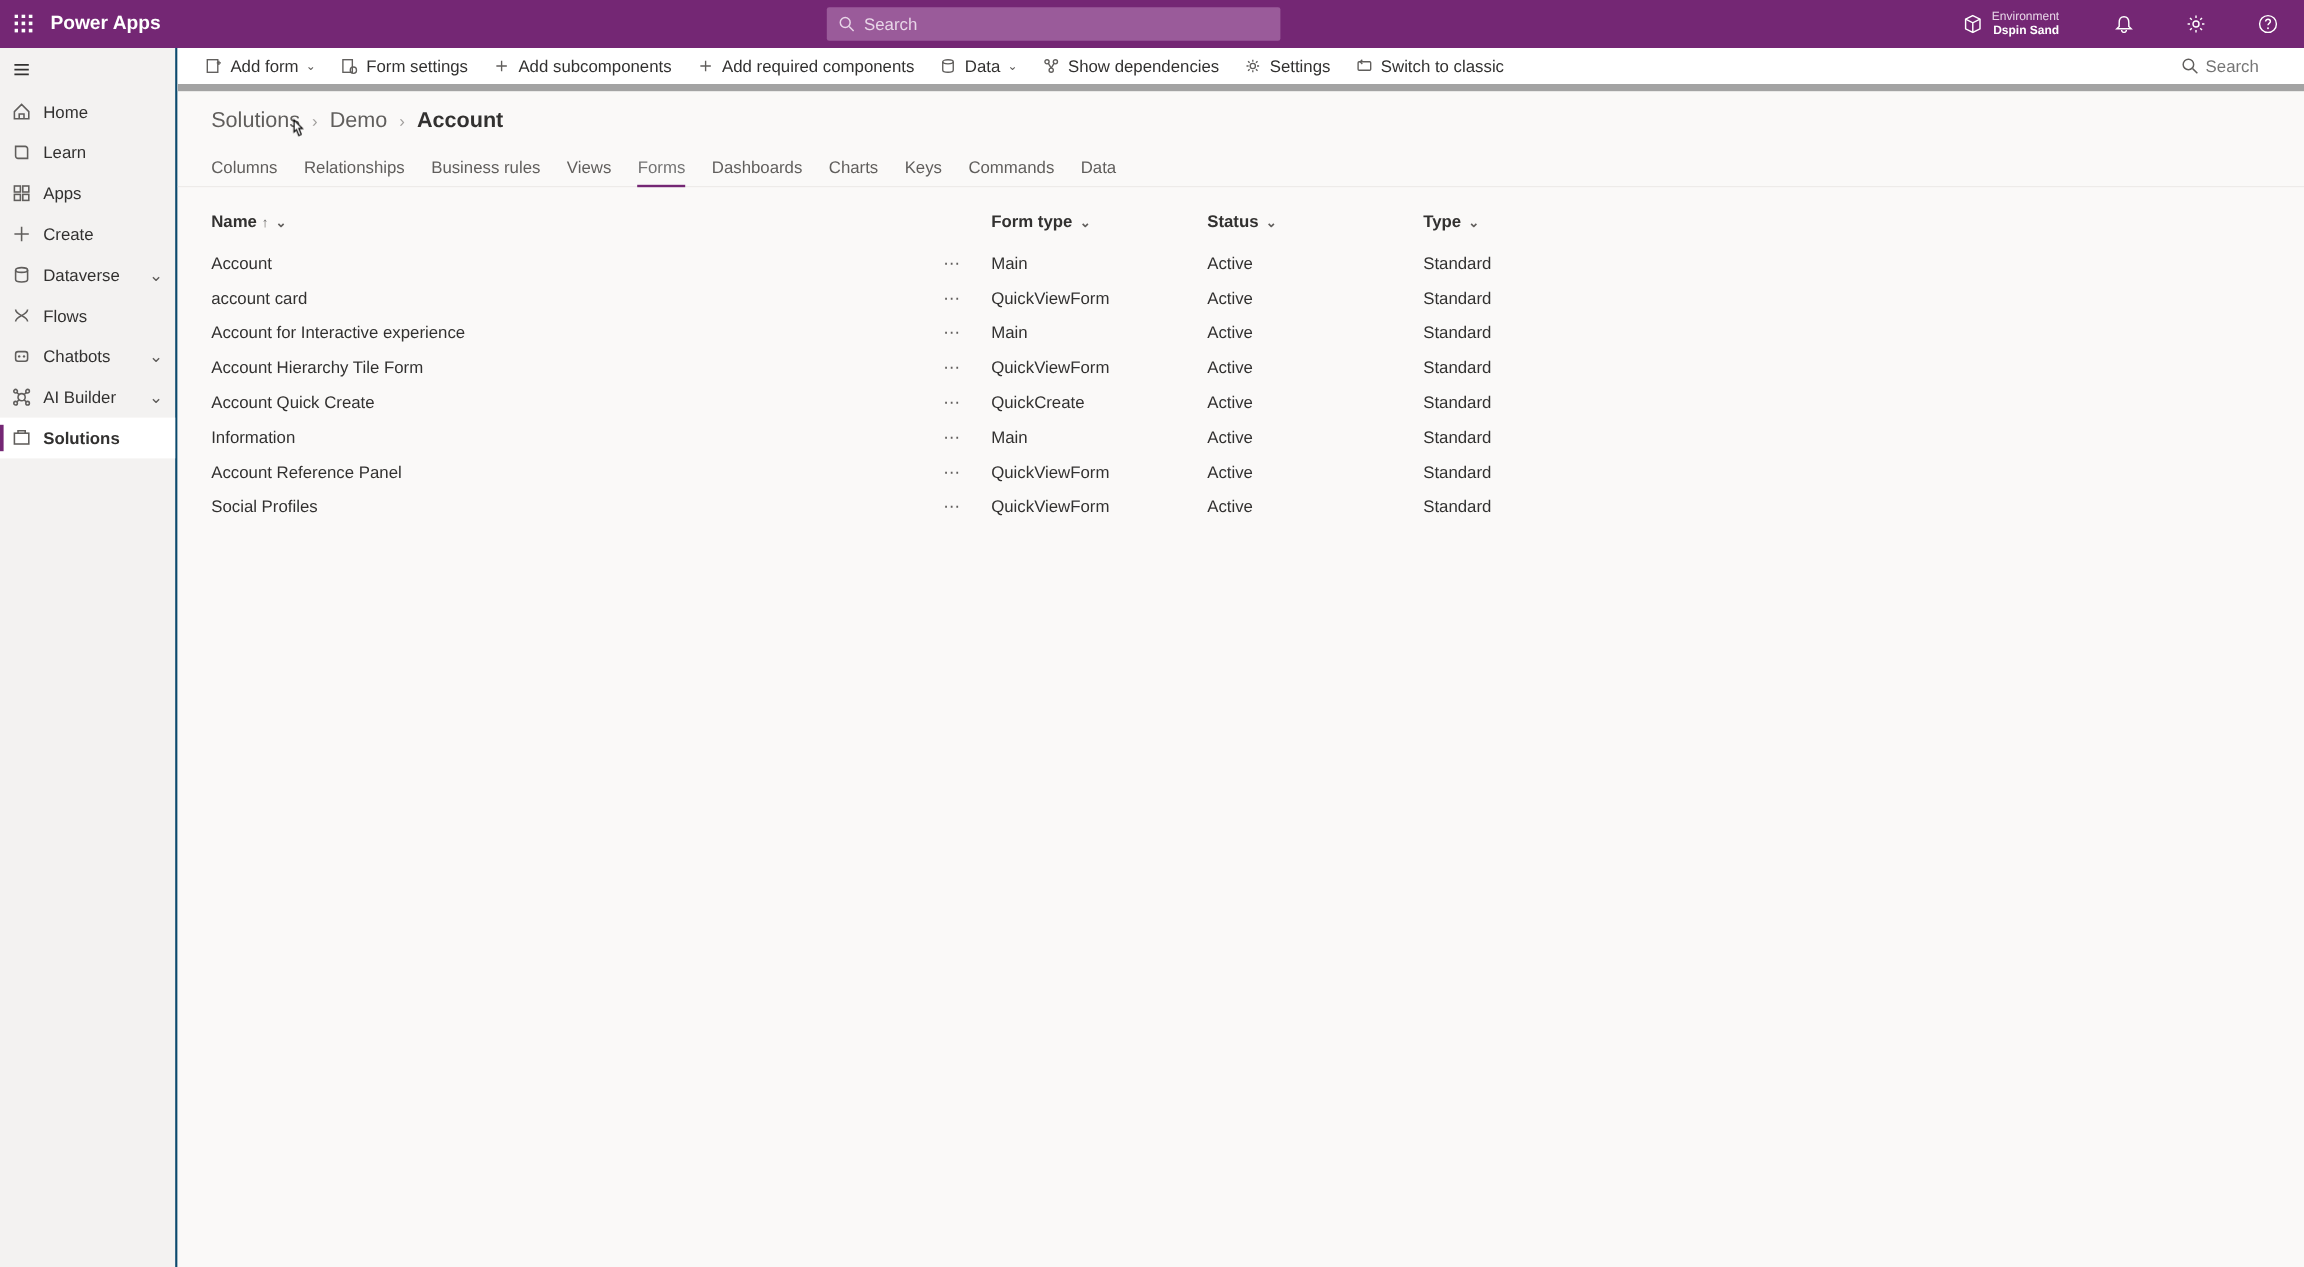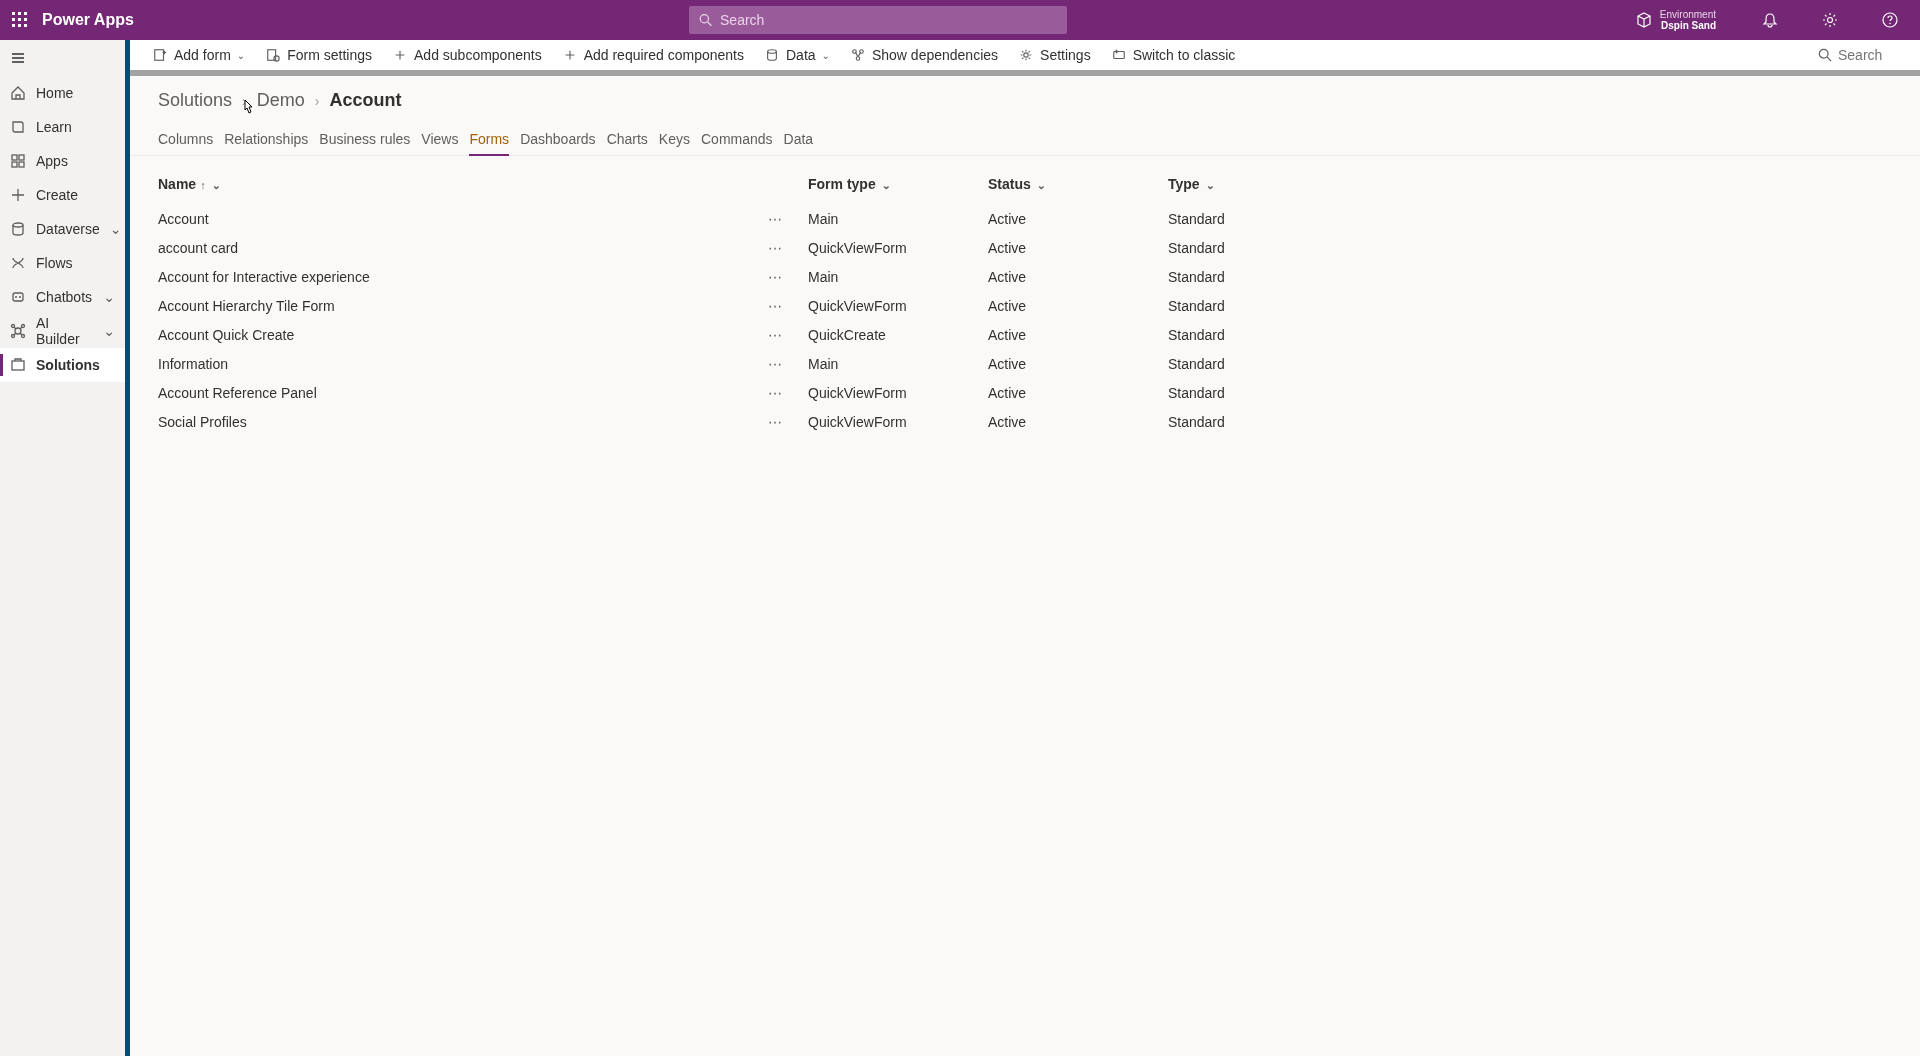--- a/index.html
+++ b/index.html
@@ -15,21 +15,21 @@
 .search-box input::placeholder { color: #e8d6e8; }
 .top-right { display: flex; align-items: center; gap: 20px; padding-right: 10px; text-align: right; }
 .env-block { display: flex; align-items: center; gap: 8px; padding: 0 14px; cursor: pointer; }
 .env-text { display: flex; flex-direction: column; line-height: 1.15; }
 .env-label { font-size: 10px; color: #e8d6e8; }
 .env-name { font-size: 10px; font-weight: 600; }
 .top-icon { width: 40px; height: 40px; display: flex; align-items: center; justify-content: center; cursor: pointer; }
 
 
 .shell { display: flex; height: calc(100vh - 40px); }
-.sidebar { width: 130px; background: #f3f2f1; border-right: 5px solid #0c4a6e; display: flex; flex-direction: column; }
+.sidebar { width: 148px; background: #f3f2f1; border-right: 2px solid #0c4a6e; display: flex; flex-direction: column; }
 .hamburger-row { height: 36px; display: flex; align-items: center; padding-left: 10px; cursor: pointer; }
 .nav-item { height: 34px; display: flex; align-items: center; padding: 0 10px; cursor: pointer; gap: 10px; color: #323130; position: relative; }
 .nav-item.active { background: #fff; font-weight: 600; }
 .nav-item.active::before { content: ""; position: absolute; left: 0; top: 6px; bottom: 6px; width: 3px; background: #742774; }
 .nav-icon { width: 16px; display: flex; justify-content: center; color: #605e5c; }
 .nav-chevron { margin-left: auto; color: #605e5c; }
 
 .main { flex: 1; background: #faf9f8; display: flex; flex-direction: column; overflow: hidden; }
 
 
@@ -40,23 +40,23 @@
 .cmd-search { display: flex; align-items: center; gap: 6px; padding: 0 10px; color: #605e5c; cursor: pointer; }
 .cmd-search input { border: none; outline: none; background: transparent; font-size: 14px; width: 60px; }
 
 
 .crumb-row { padding: 14px 28px 6px; display: flex; align-items: center; gap: 10px; font-size: 18px; }
 .crumb-link { color: #605e5c; cursor: pointer; }
 .crumb-sep { color: #a19f9d; font-size: 14px; }
 .crumb-current { font-weight: 600; color: #323130; }
 
 
-.tabs { display: flex; gap: 11px; padding: 0 28px; border-bottom: 1px solid #edebe9; margin-top: 6px; }
+.tabs { display: flex; gap: 22px; padding: 0 28px; border-bottom: 1px solid #edebe9; margin-top: 6px; }
 .tab { padding: 8px 0; cursor: pointer; color: #605e5c; font-size: 14px; position: relative; }
-.tab.active { color: #a16207; font-weight: 400; }
+.tab.active { color: #737373; font-weight: 400; }
 .tab.active::after { content: ""; position: absolute; left: 0; right: 0; bottom: -1px; height: 2px; background: #742774; }
 
 
 .table-wrap { flex: 1; overflow: auto; padding: 4px 0 0 0; }
 table { width: 100%; border-collapse: collapse; }
 th { text-align: left; font-weight: 600; font-size: 14px; color: #323130; padding: 16px 8px 12px; }
 th .sort { color: #605e5c; font-size: 11px; margin-left: 4px; }
 th .chev { color: #605e5c; font-size: 11px; margin-left: 6px; }
 td { padding: 6px 8px; font-size: 14px; color: #323130; border-top: 1px solid transparent; }
 .col-name { padding-left: 28px; width: 620px; }

